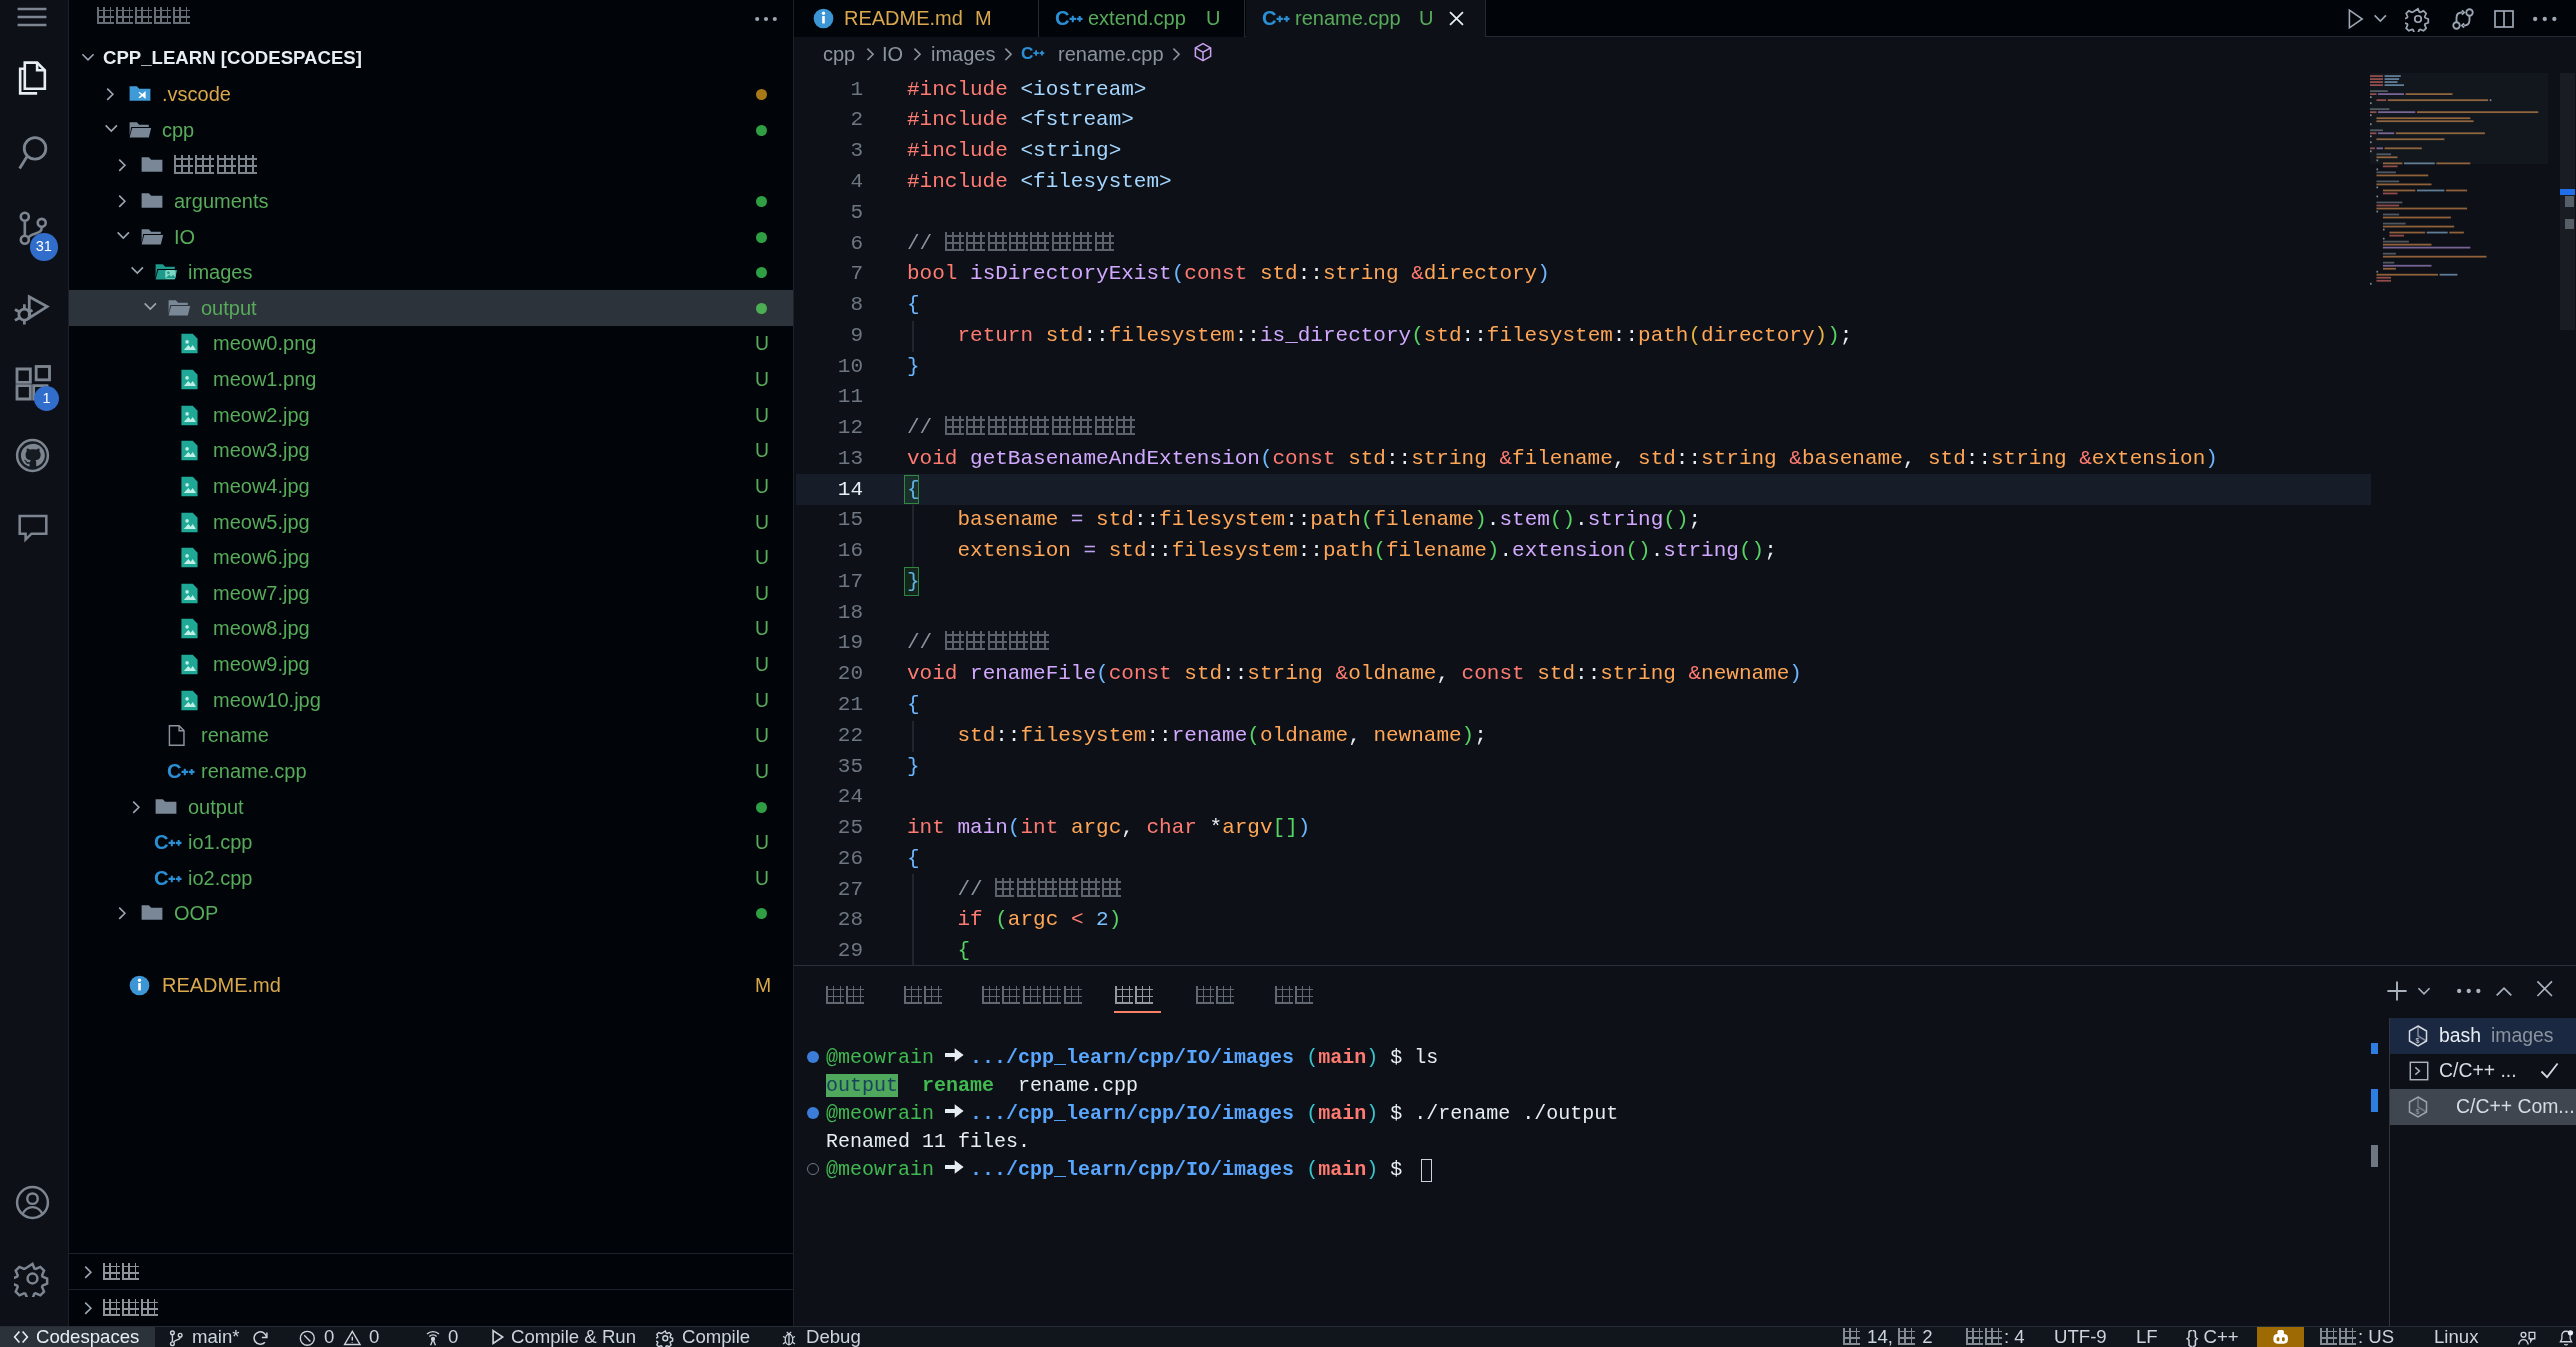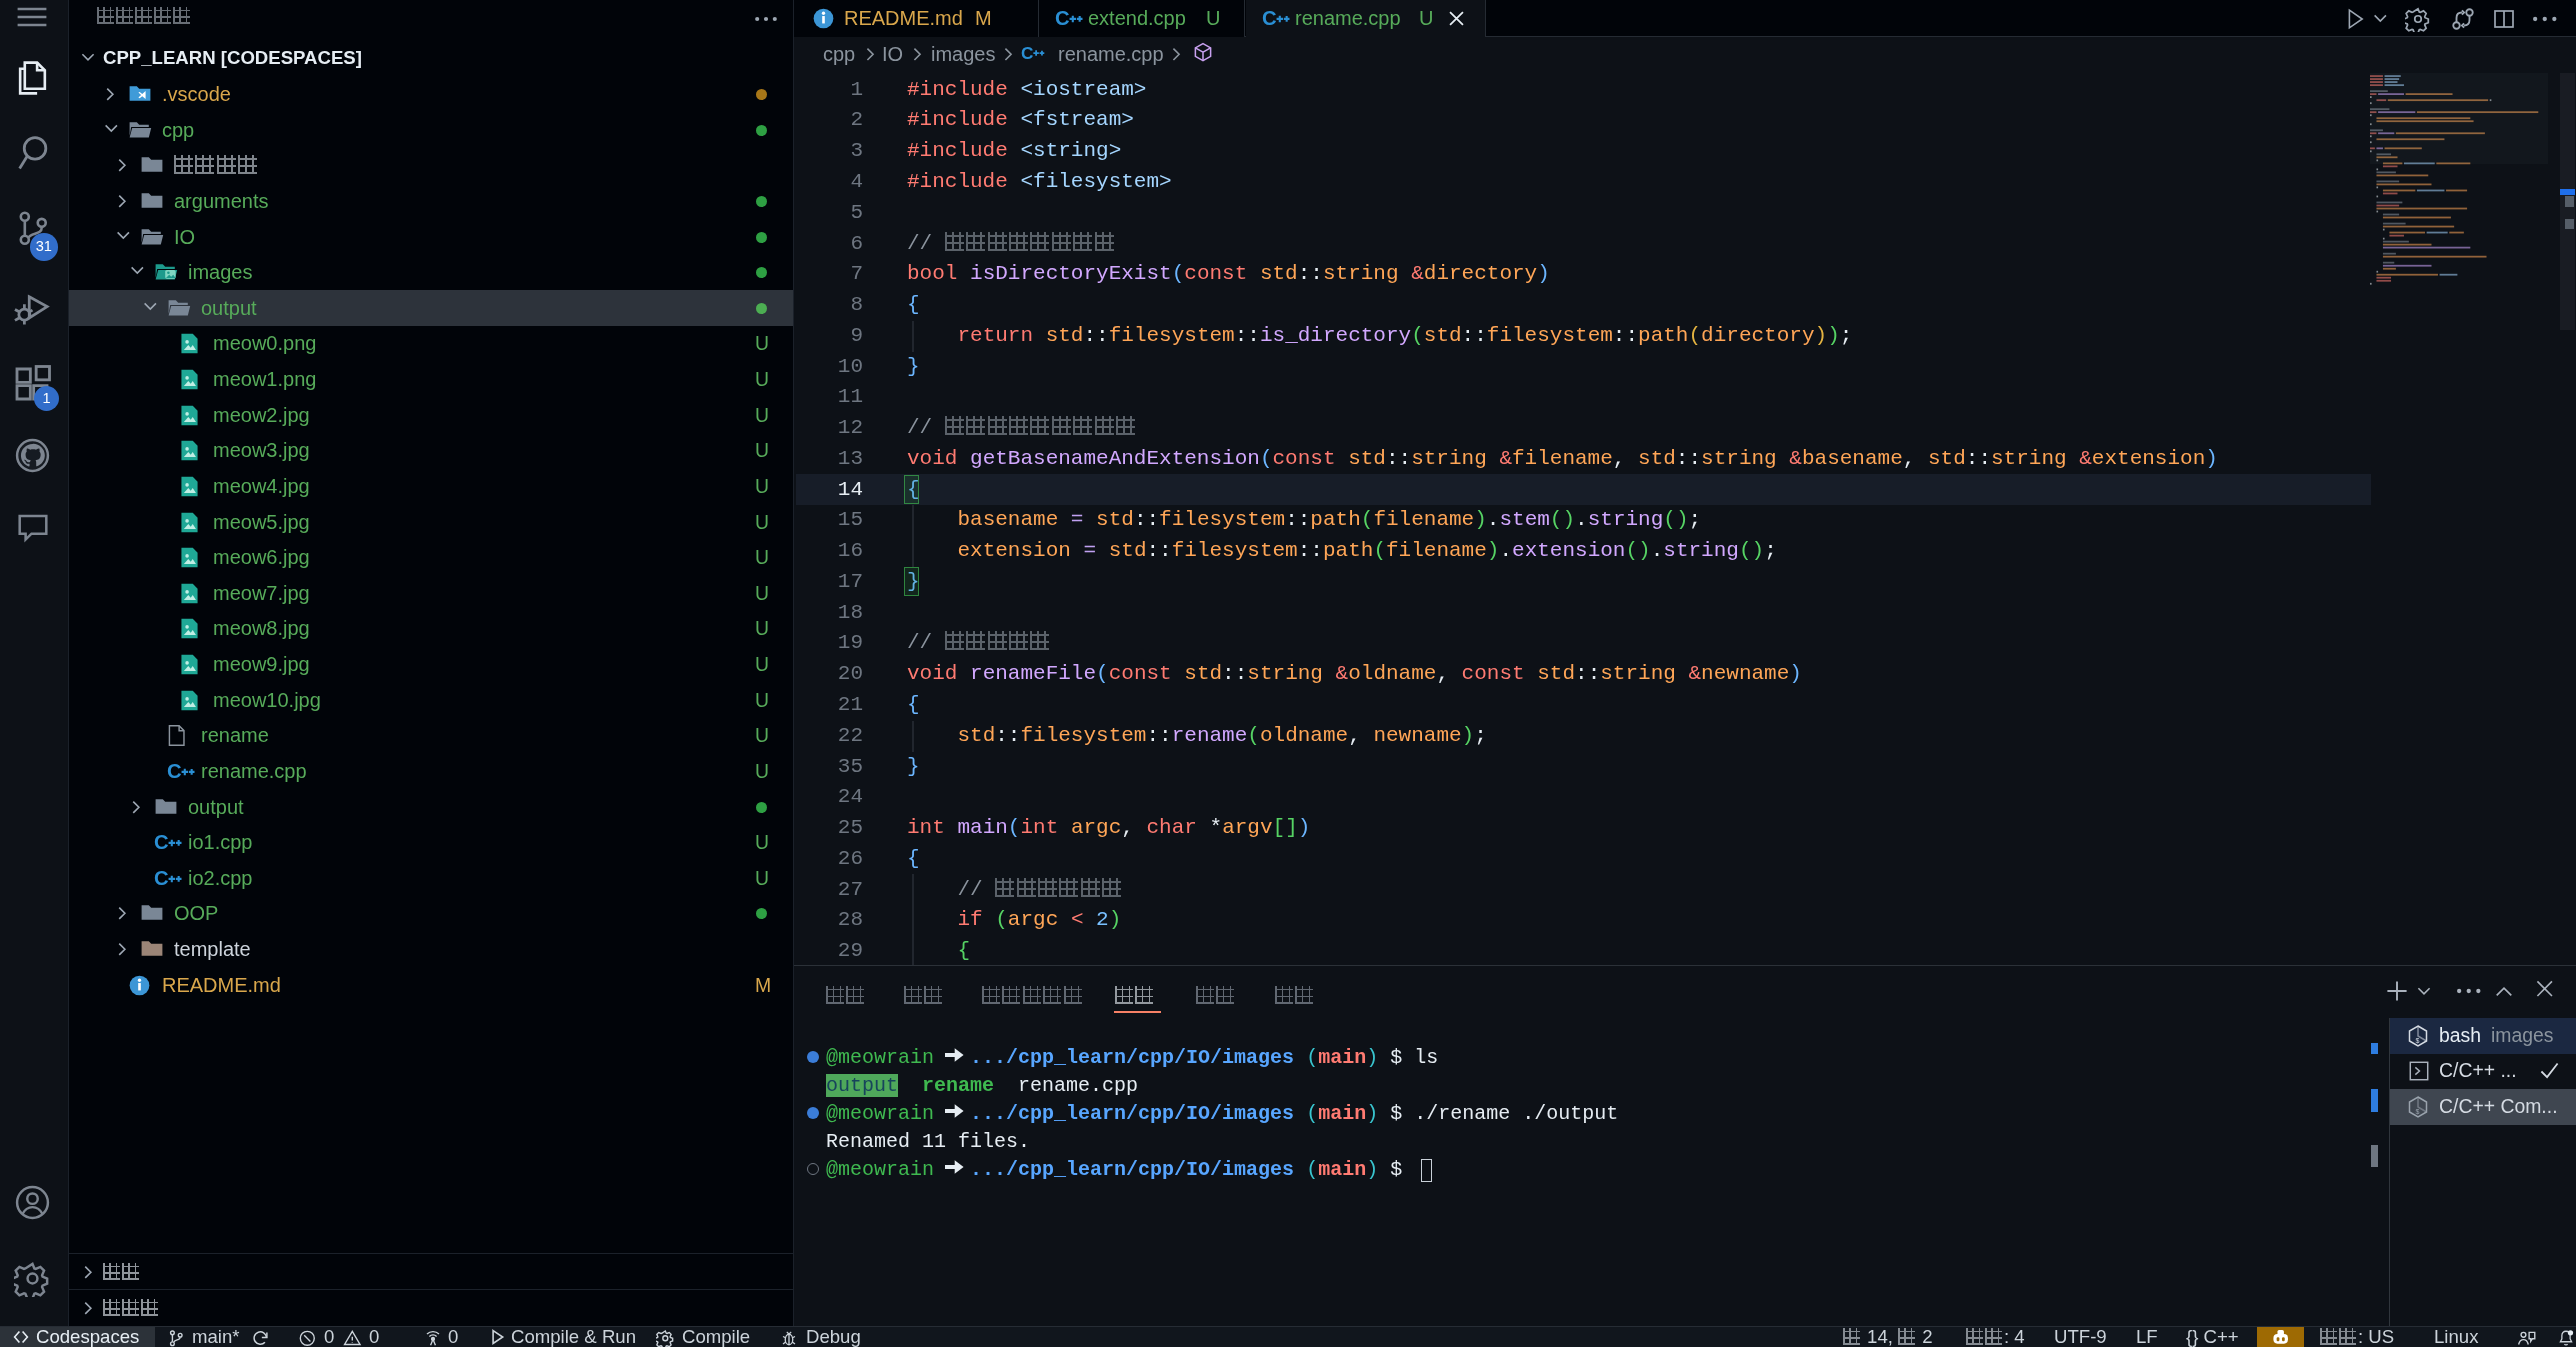--- a/index.html
+++ b/index.html
@@ -406,33 +406,20 @@
       </div>
 <div class="abs" style="left:71px;top:7.3px">
         <svg width="24" height="21" viewBox="0 0 30 26">
           <path fill="#7a8796" d="M2 4h9l3 3h14v15H2z"></path>
         </svg>
       </div>
 <div class="abs" style="left:105px;top:6.5px;font-size:20px;color:#57ab5a">OOP</div>
 <div class="abs" style="left:687px;top:13px">
         <div style="width:10.5px;height:10.5px;border-radius:5.7px;background:#2ea043"></div>
       </div>
-</div>
-<div class="abs" style="left:0;top:931px;width:725px;height:36px;">
-<div class="abs" style="left:47px;top:11.3px">
-        <svg width="11.3" height="14.6" viewBox="0 0 14 18" style="margin:0 6.5px 0 0">
-          <path fill="none" stroke="#9da7b3" stroke-width="2" d="M4 2l7 7-7 7"></path>
-        </svg>
-      </div>
-<div class="abs" style="left:71px;top:7.3px">
-        <svg width="24" height="21" viewBox="0 0 30 26">
-          <path fill="#9b8577" d="M2 4h9l3 3h14v15H2z"></path>
-        </svg>
-      </div>
-<div class="abs" style="left:105px;top:6.5px;font-size:20px;color:#cdd4dc">template</div>
 </div>
 <div class="abs" style="left:0;top:967px;width:725px;height:36px;">
 <div class="abs" style="left:59px;top:7.3px">
         <svg width="23" height="23" viewBox="0 0 28 28">
           <circle cx="14" cy="14" r="12" fill="#3c96d6"></circle>
           <rect x="12.4" y="11" width="3.2" height="9" fill="#fff"></rect>
           <circle cx="14" cy="7.6" r="2" fill="#fff"></circle>
         </svg>
       </div>
 <div class="abs" style="left:93px;top:6.5px;font-size:20px;color:#d9a74c">README.md</div>
@@ -780,21 +767,21 @@
       </svg>
     </div>
 <div class="abs" style="left:1596px;top:123px;width:186px;height:36px;background:#3f4650">
       <svg class="abs" style="left:16px;top:5.7px" width="24" height="24" viewBox="0 0 24 24">
         <g fill="none" stroke="#9aa3ad" stroke-width="1.5">
           <path d="M12 2l8.5 5v10L12 22l-8.5-5V7z"></path>
           <path d="M12 2v10l8.5 5" opacity=".55"></path>
         </g>
         <text x="9.5" y="19" font-size="7" fill="#9aa3ad">$</text>
       </svg>
-      <div class="abs" style="left:49px;top:5.7px;font-size:19.4px;color:#d5dbe3">C/C++ Com...</div>
+      <div class="abs" style="left:66px;top:5.7px;font-size:19.4px;color:#d5dbe3">C/C++ Com...</div>
     </div>
 <div class="abs" style="left:1577px;top:77px;width:6.5px;height:10.5px;background:#2e7de0"></div>
 <div class="abs" style="left:1577px;top:123px;width:6.5px;height:23px;background:#2e7de0"></div>
 <div class="abs" style="left:1577px;top:179px;width:6.5px;height:22px;background:#6e7681"></div>
 </div>
 <div class="abs" style="left:0;top:1326px;width:2576px;height:21px;background:#11161d;border-top:0.8px solid #262c34;font-size:18.6px;color:#ccd3da">
 <div class="abs" style="left:0;top:0;width:155px;height:21px;background:#2c3239"></div>
 <svg class="abs" style="left:13px;top:2.4px" width="16" height="16" viewBox="0 0 20 20">
       <g fill="none" stroke="#e6edf3" stroke-width="2">
         <path d="M8 3L2 10l6 7M12 3l6 7-6 7"></path>

